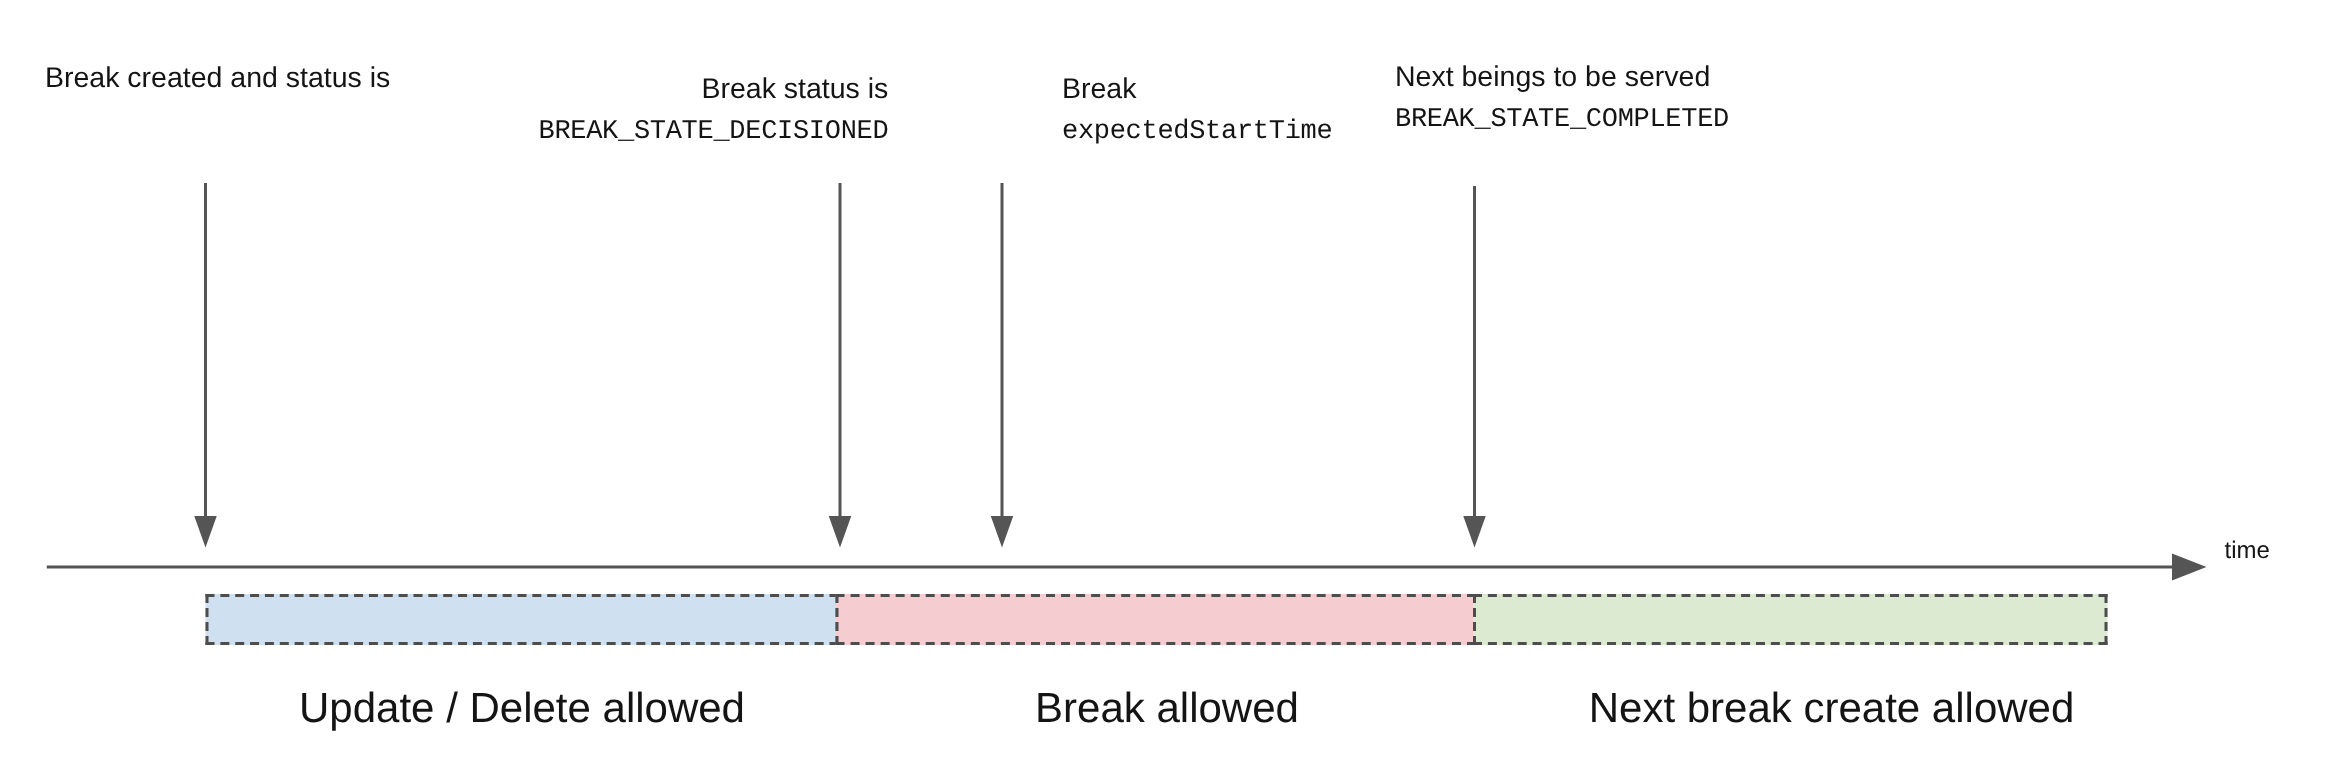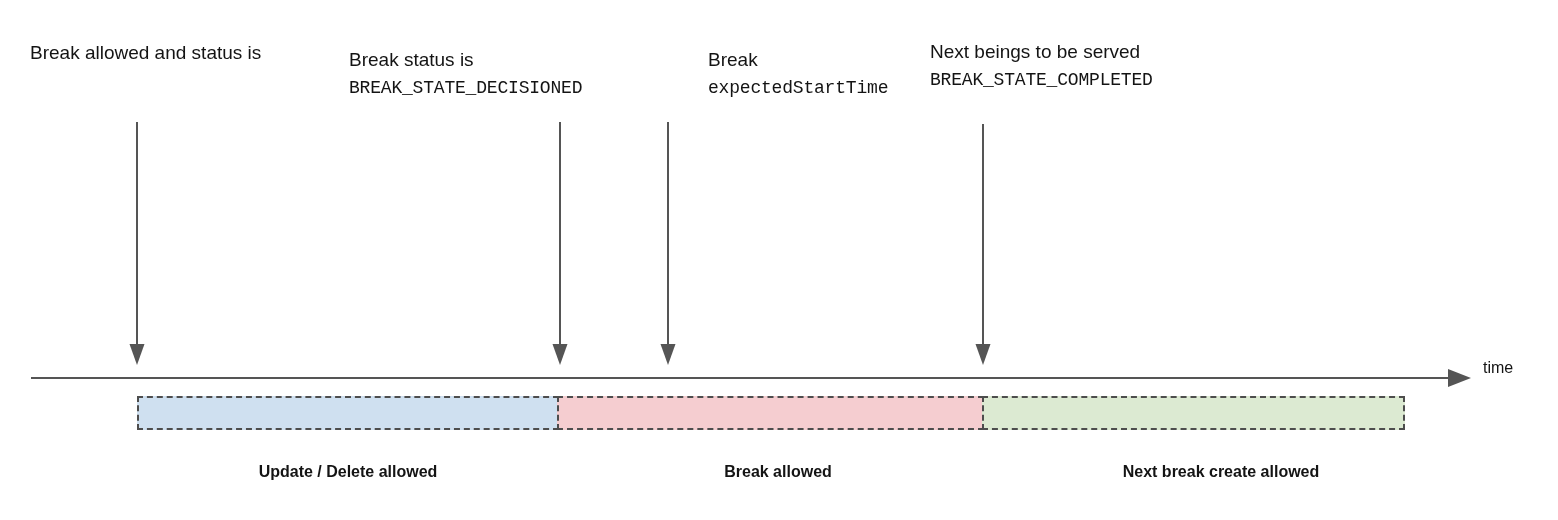--- a/index.html
+++ b/index.html
@@ -33,21 +33,21 @@
     font-family: "Liberation Sans", sans-serif;
   }
   .annotation .mono {
     font-family: "Liberation Mono", monospace;
     font-size: 18px;
     letter-spacing: -0.2px;
   }
   .annotation .ln { display: block; }
 
   #annotation-scheduled  { left: 30px;  top: 38px; }
-  #annotation-decisioned { left: 349px; top: 45px; }
+  #annotation-decisioned { left: 359px; top: 45px; text-align: right; }
   #annotation-expected   { left: 672px; top: 45px; margin-left: 36px; }
   #annotation-completed  { left: 930px; top: 37px; }
 
   
   .event-arrow {
     position: absolute;
     width: 24px;
   }
   .event-arrow svg { display: block; }
 
@@ -91,38 +91,37 @@
     height: 34px;
   }
   .phase-segment + .phase-segment {
     margin-left: -2px;
   }
 
   
   .phase-caption {
     position: absolute;
     top: 459px;
-    font-size: 16px;
+    font-size: 28px;
     line-height: 26px;
     color: #141414;
     white-space: nowrap;
     transform: translateX(-50%);
-    font-weight: bold;
   }
   #caption-update-delete { left: 348px; }
   #caption-delete        { left: 778px; }
   #caption-next-create   { left: 1221px; }
 </style>
 </head>
 <body>
 
 <div id="canvas">
 
   <div class="annotation" id="annotation-scheduled">
-    <span class="ln">Break allowed and status is</span>
+    <span class="ln">Break created and status is</span>
   </div>
 
   <div class="annotation" id="annotation-decisioned">
     <span class="ln">Break status is</span>
     <span class="ln mono">BREAK_STATE_DECISIONED</span>
   </div>
 
   <div class="annotation" id="annotation-expected">
     <span class="ln">Break</span>
     <span class="ln mono">expectedStartTime</span>

